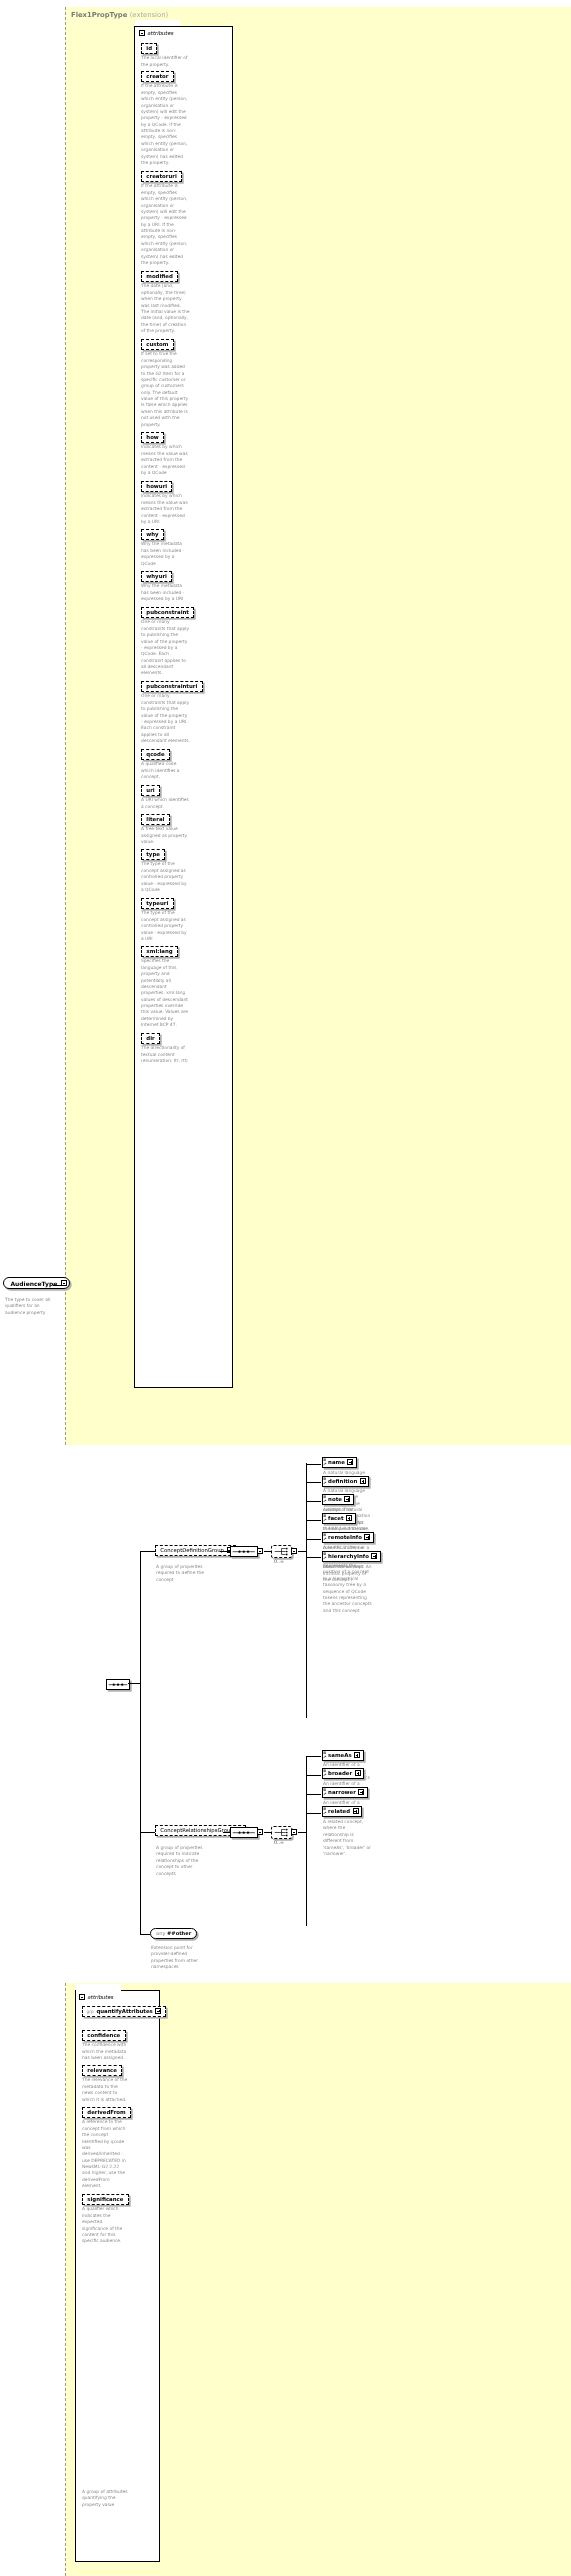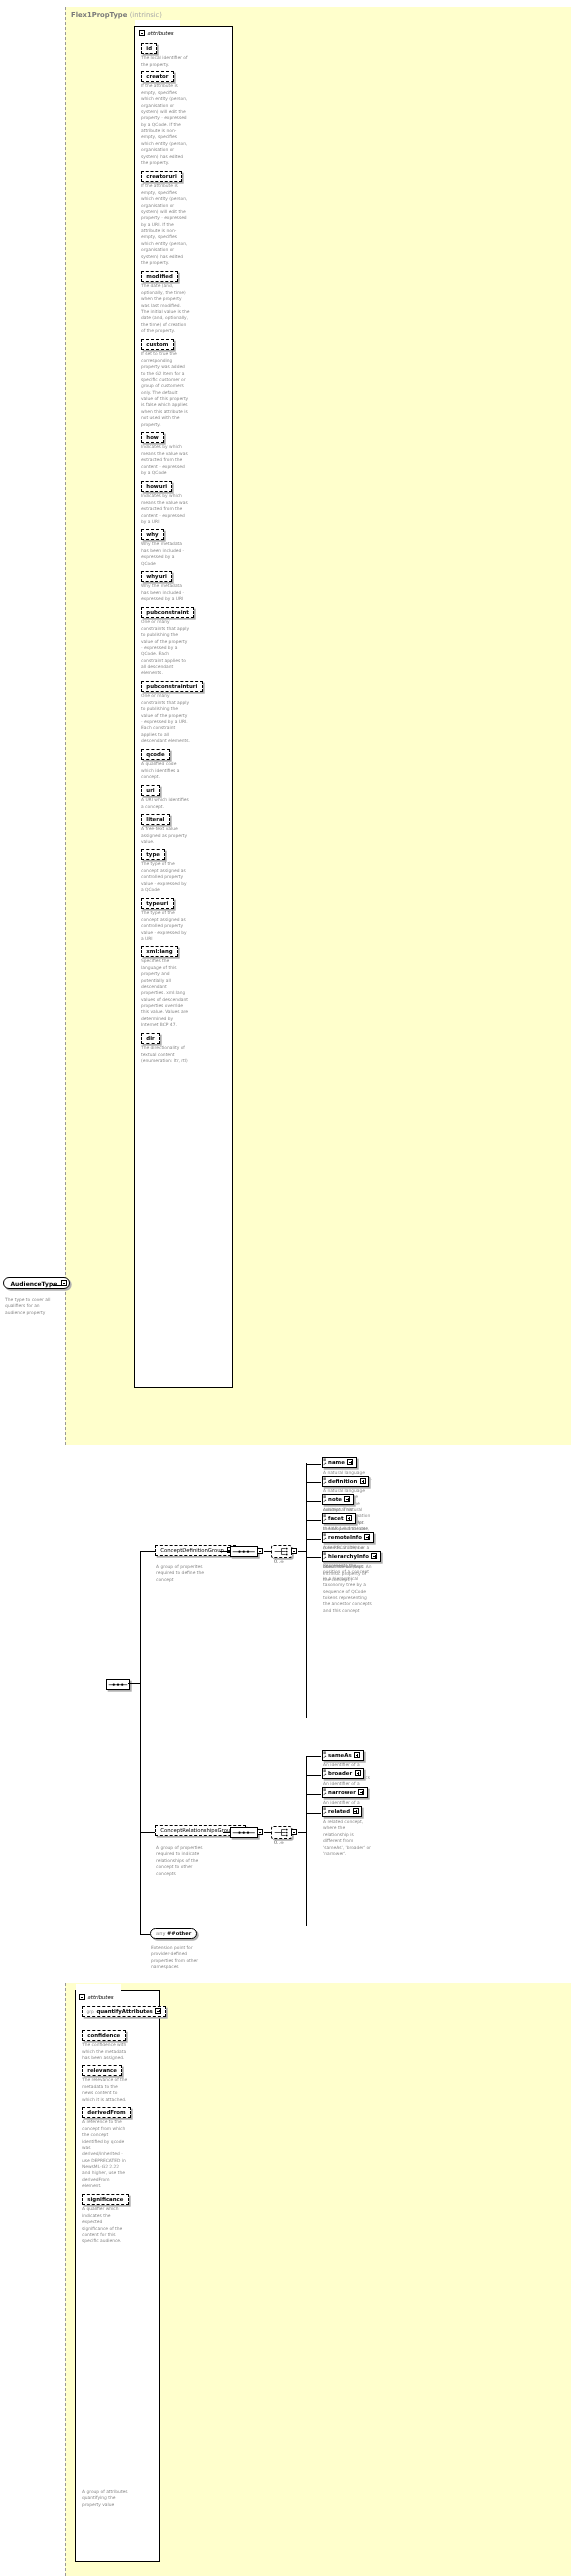--- a/index.html
+++ b/index.html
@@ -237,21 +237,21 @@
   }
 </style>
 </head>
 <body>
 
 <div class="panel" style="left:65px; top:6.8px; width:506px; height:1438px;"></div>
 <div class="panel-border-left" style="left:65px; top:6.8px; height:1438px;"></div>
 
 <div class="diagram-title" style="left:71px; top:11px;">
   <span>Flex1PropType</span>
-  <span class="ext">(intrinsic)</span>
+  <span class="ext">(extension)</span>
 </div>
 
 <div class="white-box" style="left:134px; top:25.5px; width:99px; height:1362px;"></div>
 <div class="abs" style="left:135px; top:19.6px; width:45px; height:6.8px; background:#ffffff;"></div>
 <div class="attr-header" style="left:139px; top:30px;">
   <span class="minus-box"></span>
   <span>attributes</span>
 </div>
 
 <div id="attr-list">

